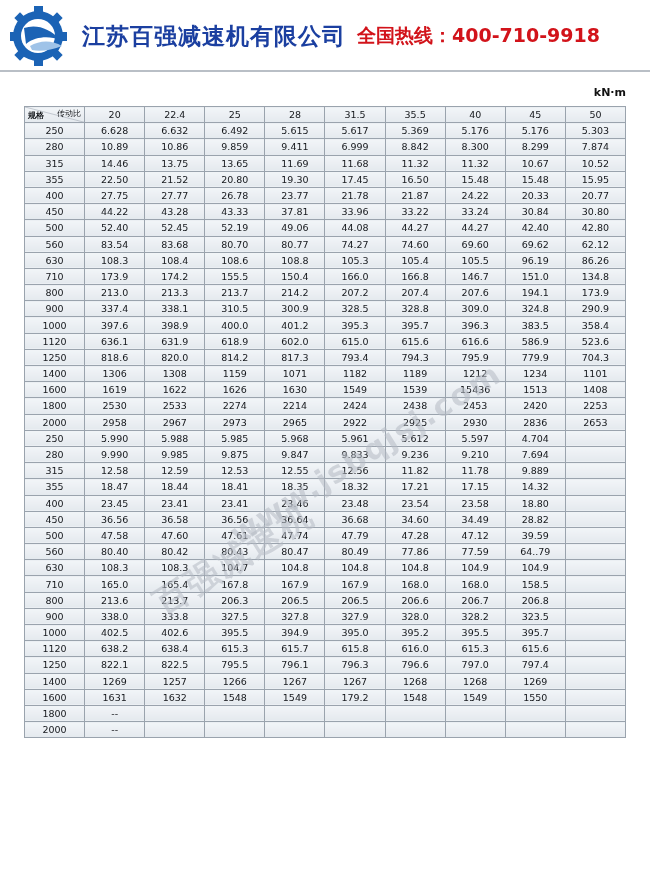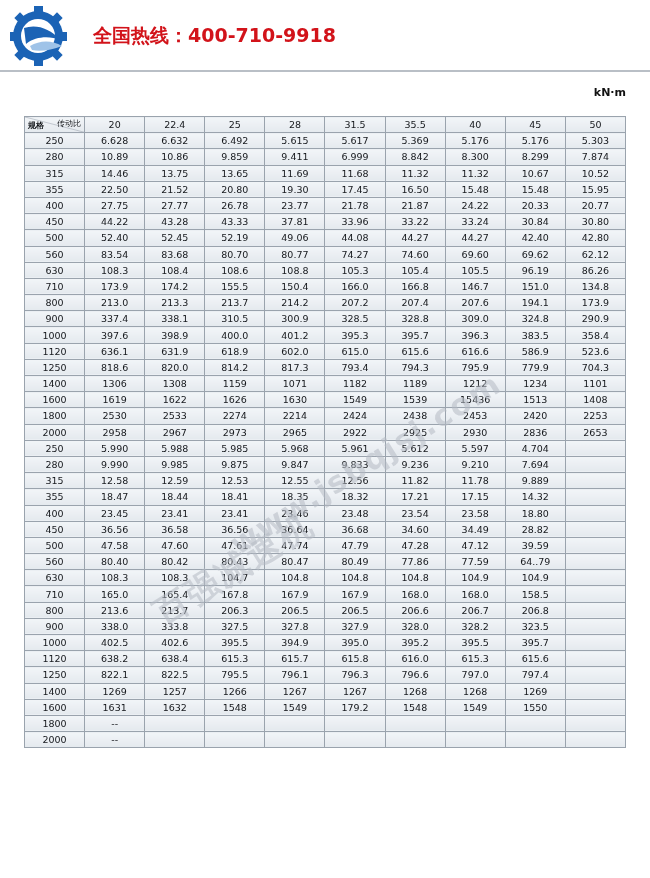--- a/index.html
+++ b/index.html
@@ -72,21 +72,21 @@
     letter-spacing: 0.5px;
   }
   .unit-line {
     text-align: right;
     font-family: "DejaVu Sans", sans-serif;
     font-size: 11px;
     color: #111;
     font-weight: bold;
     padding-right: 24px;
     margin-top: 14px;
-    margin-bottom: 17px;
+    margin-bottom: 7px;
   }
 
   
   .tbl-wrap {
     position: relative;
     margin: 0 24px;
   }
   table.data {
     border-collapse: collapse;
     width: 100%;
@@ -183,20 +183,21 @@
             <rect x="43" y="8" width="8" height="8" transform="rotate(45 47 12)"></rect>
             <rect x="6" y="45" width="8" height="8" transform="rotate(45 10 49)"></rect>
             <rect x="43" y="45" width="8" height="8" transform="rotate(-45 47 49)"></rect>
           </g>
           <circle cx="28" cy="30" r="17" fill="#ffffff"></circle>
           <path d="M14 22 C26 18, 40 22, 50 34 C40 30, 26 30, 16 38 Z" fill="#1b63b5"></path>
           <path d="M20 40 C30 34, 42 34, 52 40 C42 44, 30 46, 22 44 Z" fill="#9fc3e8"></path>
         </g>
       </svg>
     </div>
+    <div class="company-name">江苏百强减速机有限公司</div>
     <div class="hotline">全国热线：400-710-9918</div>
     <div class="hdr-rule"></div>
   </div>
 
 
   <div class="unit-line">kN·m</div>
 
   <div class="tbl-wrap">
     <table class="data">
       <thead>

